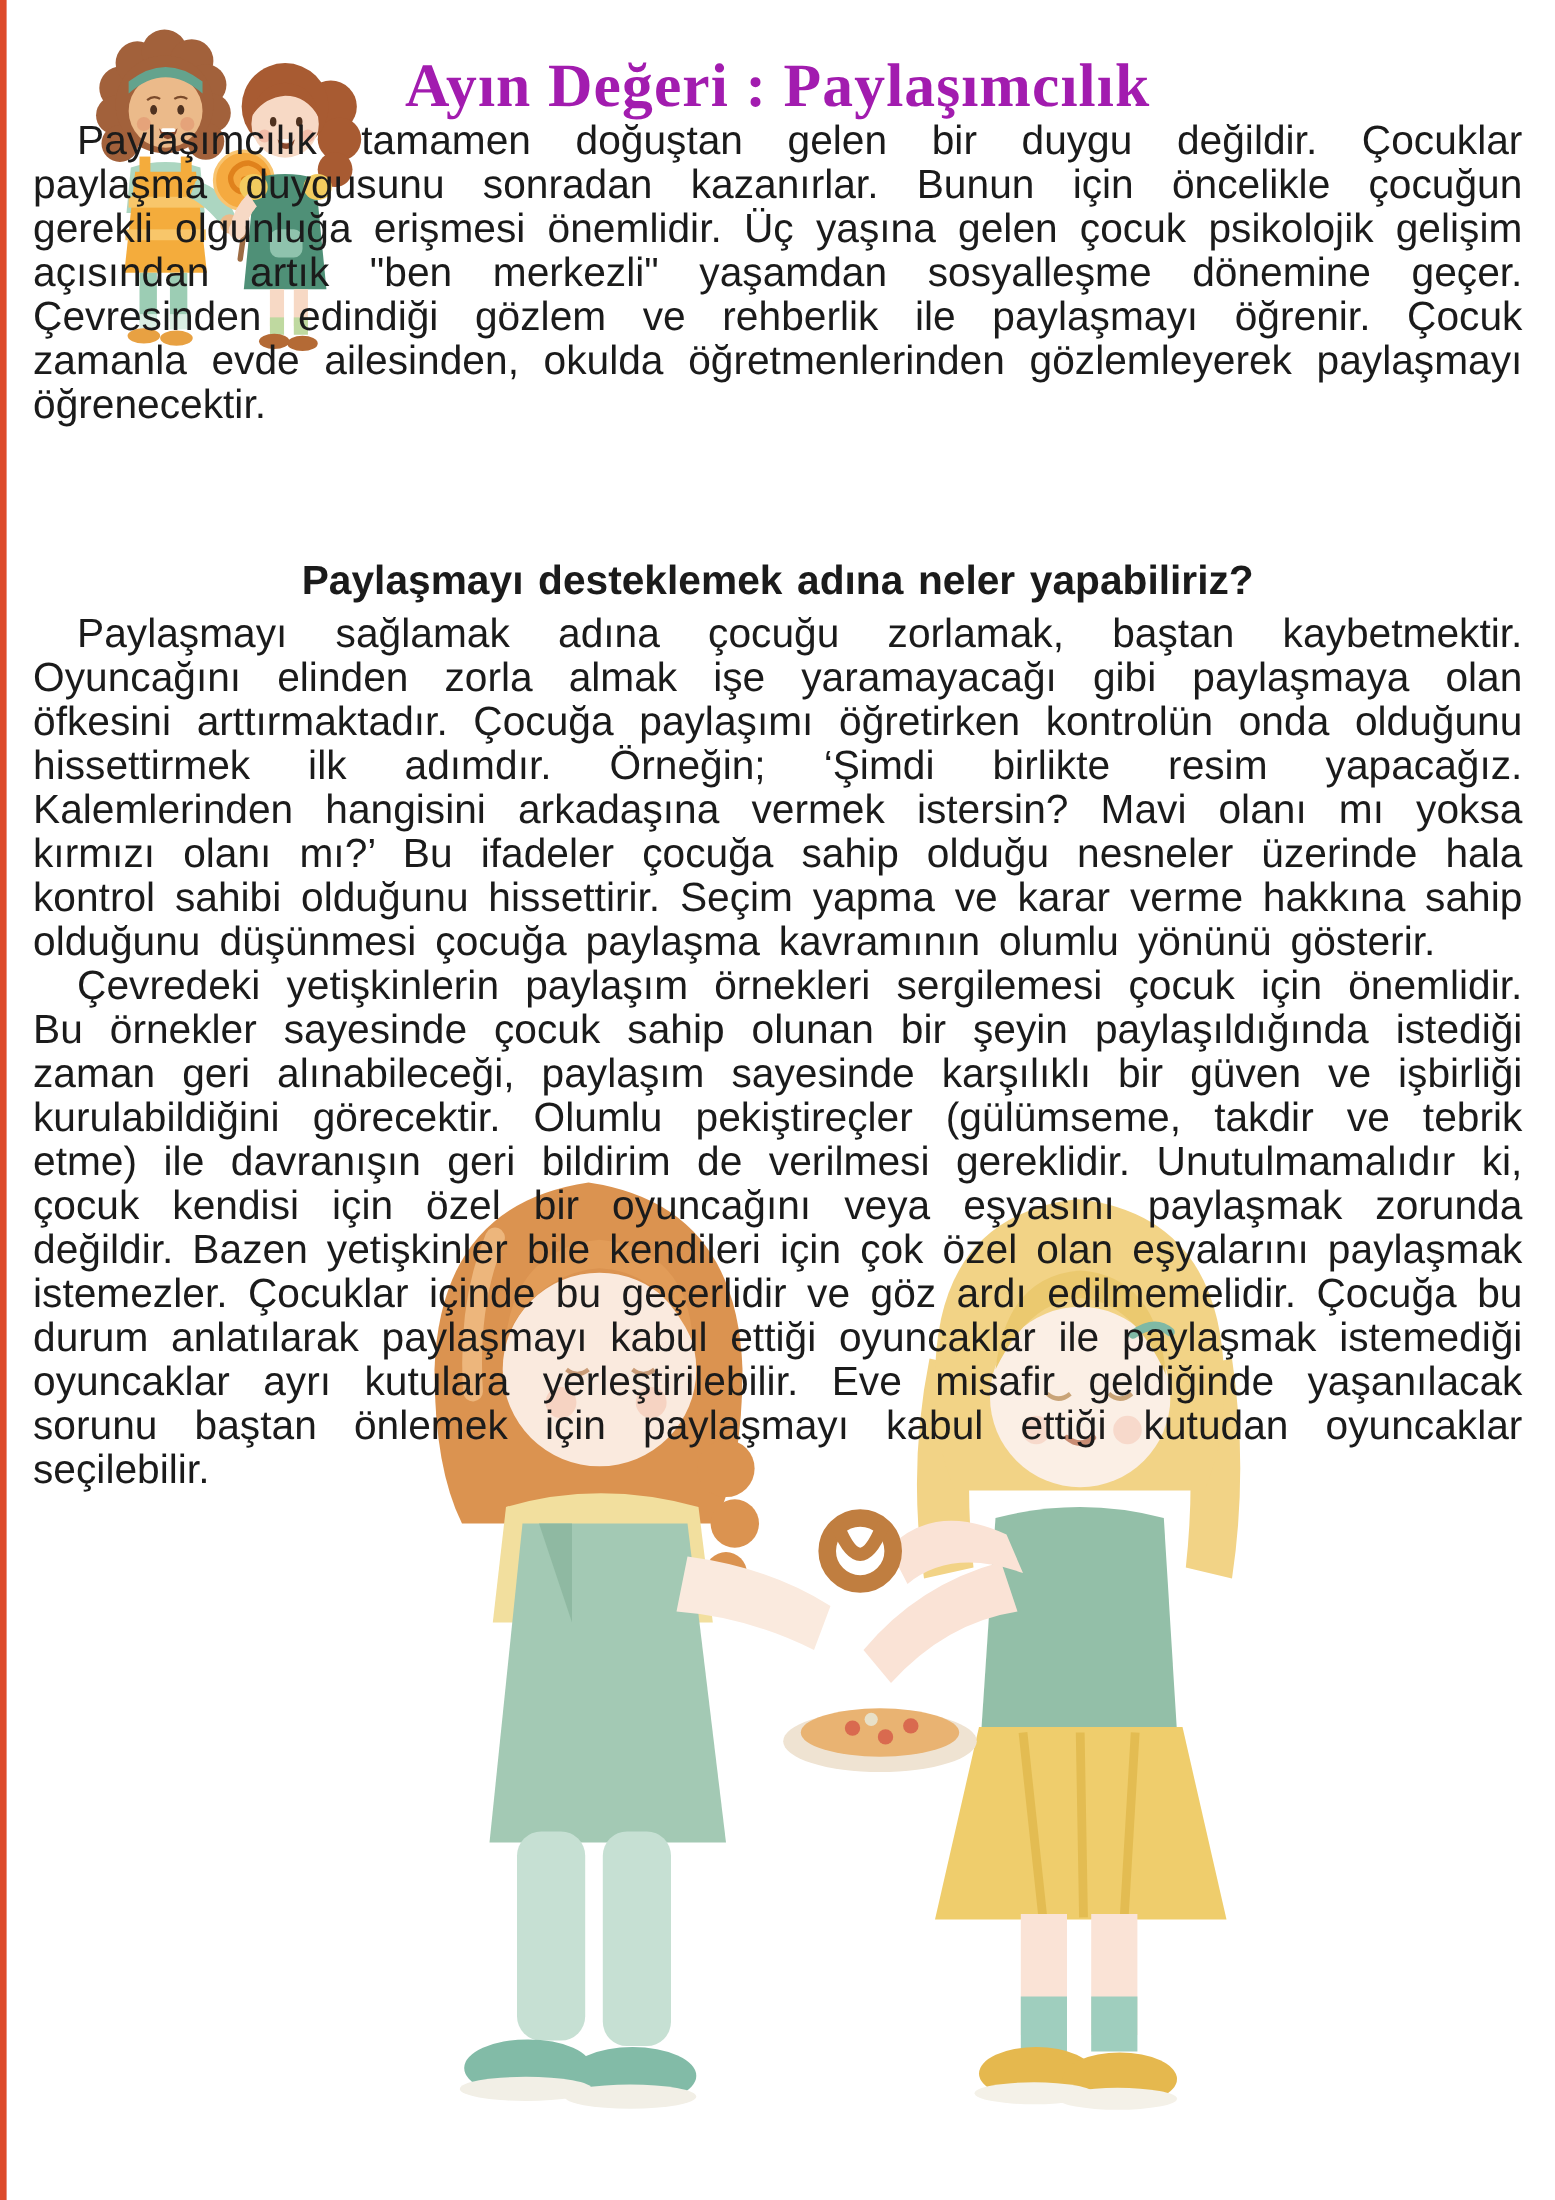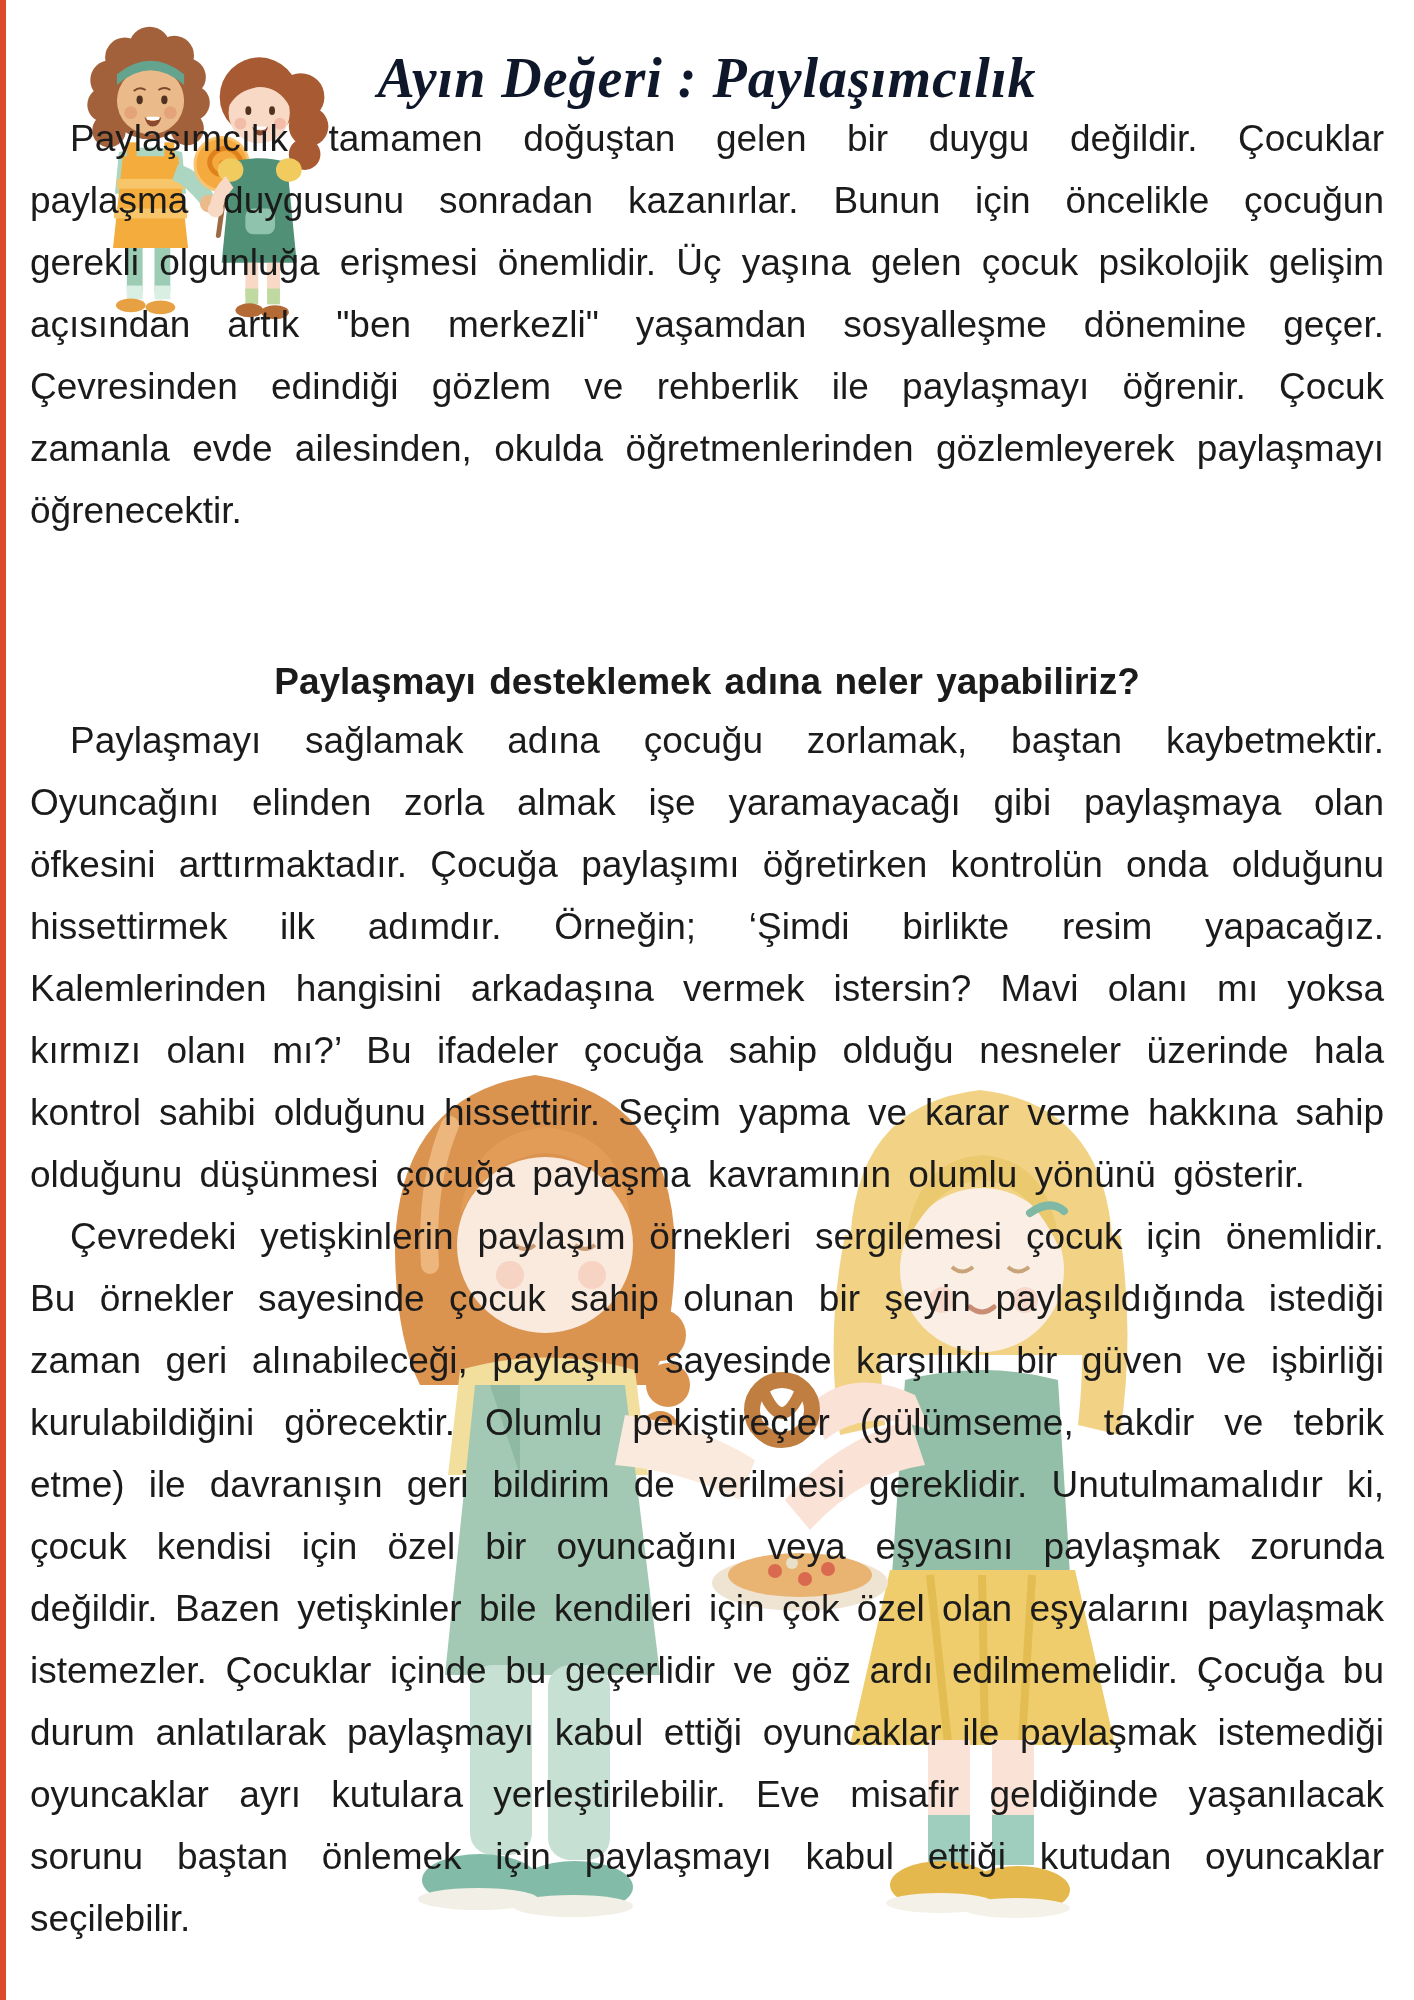--- a/index.html
+++ b/index.html
@@ -4,21 +4,21 @@
 <style>
   html,body{margin:0;padding:0;background:#fff;}
   .page{position:relative;width:1414px;height:2000px;background:#ffffff;overflow:hidden;
         font-family:"Liberation Sans",sans-serif;color:#1b1b1b;}
   .stripe{position:absolute;left:0;top:0;width:6px;height:2000px;}
   .illus-top{position:absolute;left:48px;top:6px;width:292px;height:326px;z-index:1;}
   .illus-bottom{position:absolute;left:330px;top:915px;width:860px;height:1035px;z-index:1;}
   .content{position:relative;z-index:2;padding:0 30px;}
   h1.title{font-family:"Liberation Serif",serif;font-weight:bold;font-size:56px;line-height:60px;
      text-align:center;margin:48px 0 0 0;letter-spacing:1px;}
-  p.body{font-size:37px;line-height:62px;text-align:justify;text-indent:40px;
+  p.body{font-size:37px;line-height:40px;text-align:justify;text-indent:40px;
      word-spacing:7px;margin:0;}
   .p1{margin-top:36px;}
   h2.subhead{font-size:37px;line-height:56px;font-weight:bold;text-align:center;
      margin:112px 0 0 0;word-spacing:3px;}
   .p2{margin-top:52px;}
   .p3{margin-top:0;}
 </style>
 </head>
 <body>
 
@@ -155,20 +155,20 @@
       <ellipse cx="470" cy="668" rx="88" ry="28" fill="#EFE3D2"></ellipse>
       <ellipse cx="470" cy="660" rx="72" ry="22" fill="#E9B372"></ellipse>
       <circle cx="445" cy="656" r="7" fill="#D96A4F"></circle>
       <circle cx="475" cy="664" r="7" fill="#D96A4F"></circle>
       <circle cx="498" cy="654" r="7" fill="#D96A4F"></circle>
       <circle cx="462" cy="648" r="6" fill="#E8E0C8"></circle>
     </g>
   </svg>
 
   <div class="content">
-    <h1 class="title" style="color: #0f172a; font-style: italic;">Ayın Değeri : Paylaşımcılık</h1>
+    <h1 class="title" style="color: #a21caf;">Ayın Değeri : Paylaşımcılık</h1>
     <p class="body p1">Paylaşımcılık tamamen doğuştan gelen bir duygu değildir. Çocuklar paylaşma duygusunu sonradan kazanırlar. Bunun için öncelikle çocuğun gerekli olgunluğa erişmesi önemlidir. Üç yaşına gelen çocuk psikolojik gelişim açısından artık "ben merkezli" yaşamdan sosyalleşme dönemine geçer. Çevresinden edindiği gözlem ve rehberlik ile paylaşmayı öğrenir. Çocuk zamanla evde ailesinden, okulda öğretmenlerinden gözlemleyerek paylaşmayı öğrenecektir.</p>
     <h2 class="subhead">Paylaşmayı desteklemek adına neler yapabiliriz?</h2>
     <p class="body p2">Paylaşmayı sağlamak adına çocuğu zorlamak, baştan kaybetmektir. Oyuncağını elinden zorla almak işe yaramayacağı gibi paylaşmaya olan öfkesini arttırmaktadır. Çocuğa paylaşımı öğretirken kontrolün onda olduğunu hissettirmek ilk adımdır. Örneğin; ‘Şimdi birlikte resim yapacağız. Kalemlerinden hangisini arkadaşına vermek istersin? Mavi olanı mı yoksa kırmızı olanı mı?’ Bu ifadeler çocuğa sahip olduğu nesneler üzerinde hala kontrol sahibi olduğunu hissettirir. Seçim yapma ve karar verme hakkına sahip olduğunu düşünmesi çocuğa paylaşma kavramının olumlu yönünü gösterir.</p>
     <p class="body p3">Çevredeki yetişkinlerin paylaşım örnekleri sergilemesi çocuk için önemlidir. Bu örnekler sayesinde çocuk sahip olunan bir şeyin paylaşıldığında istediği zaman geri alınabileceği, paylaşım sayesinde karşılıklı bir güven ve işbirliği kurulabildiğini görecektir. Olumlu pekiştireçler (gülümseme, takdir ve tebrik etme) ile davranışın geri bildirim de verilmesi gereklidir. Unutulmamalıdır ki, çocuk kendisi için özel bir oyuncağını veya eşyasını paylaşmak zorunda değildir. Bazen yetişkinler bile kendileri için çok özel olan eşyalarını paylaşmak istemezler. Çocuklar içinde bu geçerlidir ve göz ardı edilmemelidir. Çocuğa bu durum anlatılarak paylaşmayı kabul ettiği oyuncaklar ile paylaşmak istemediği oyuncaklar ayrı kutulara yerleştirilebilir. Eve misafir geldiğinde yaşanılacak sorunu baştan önlemek için paylaşmayı kabul ettiği kutudan oyuncaklar seçilebilir.</p>
   </div>
 
 </div>
 
 </body></html>

